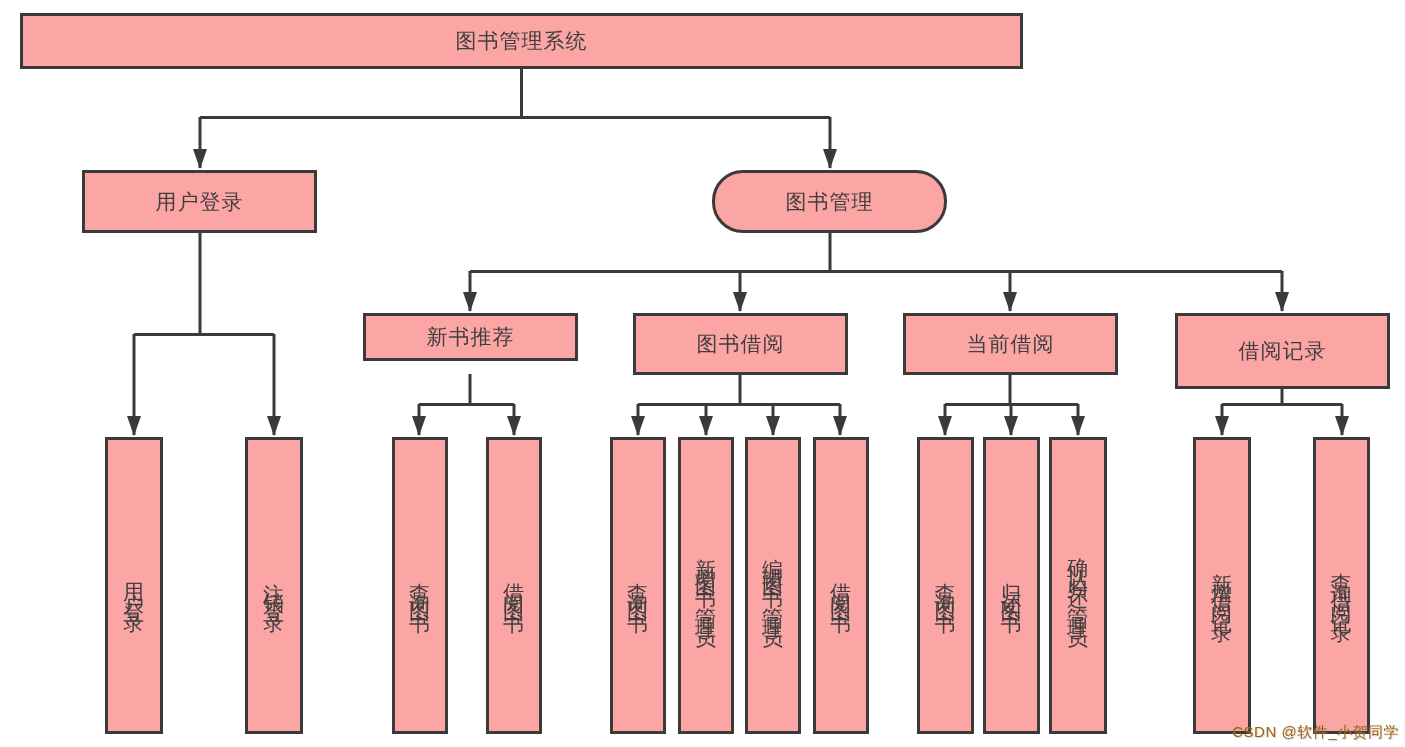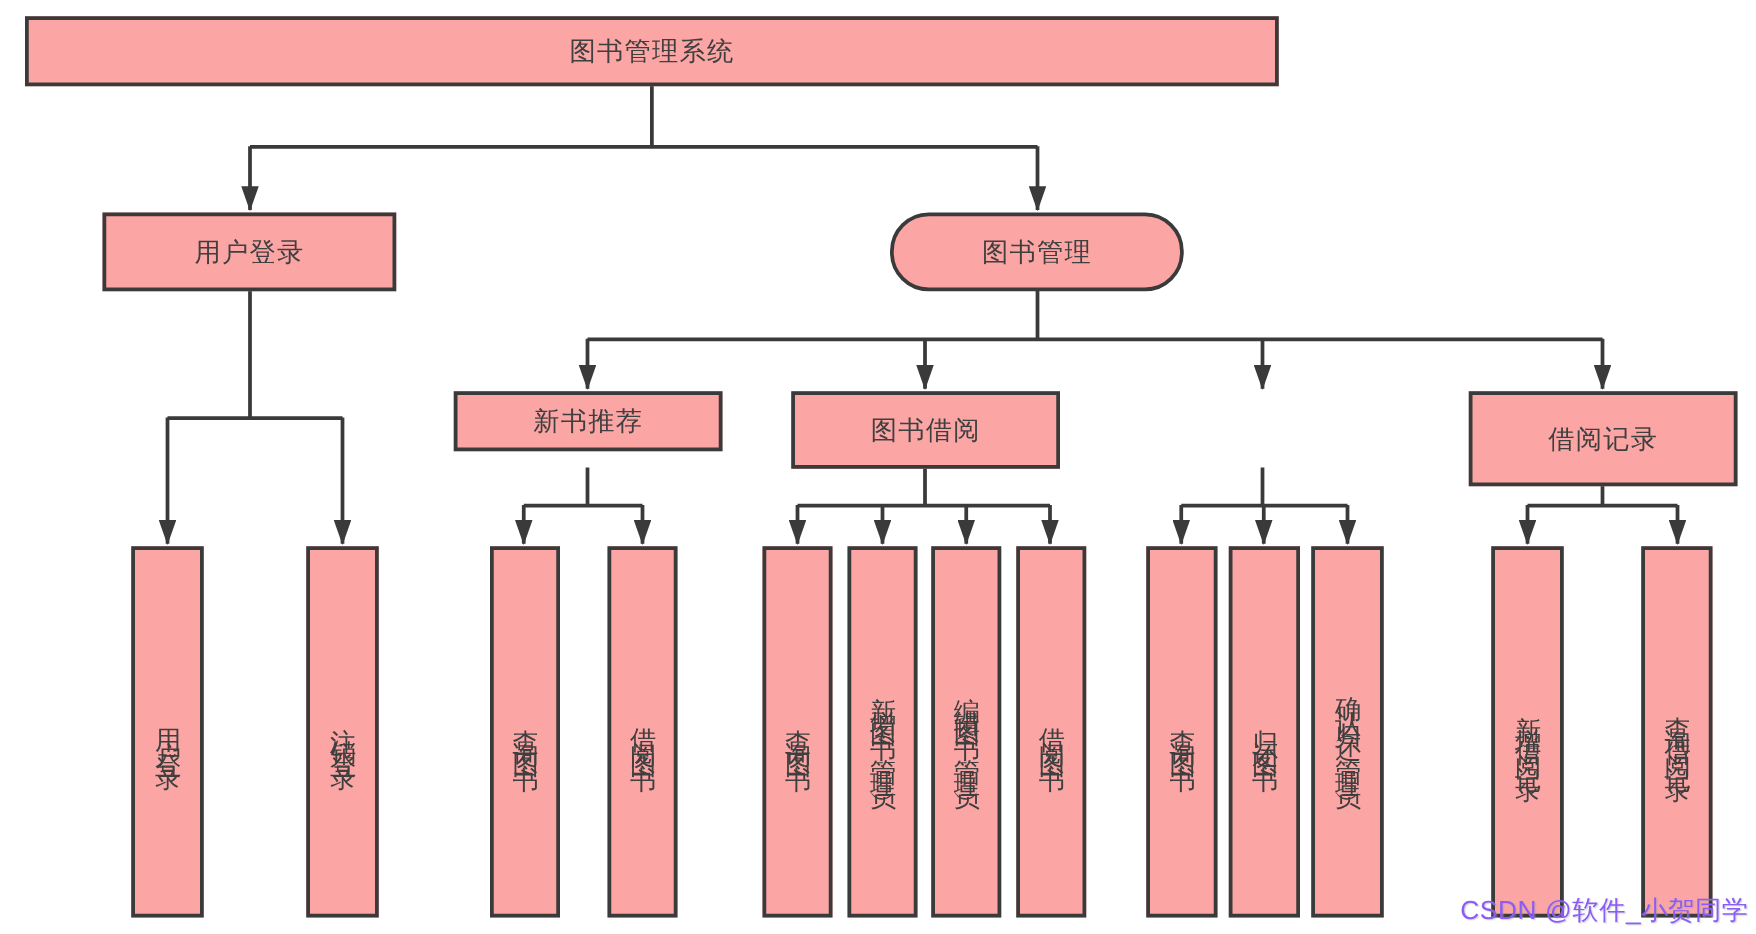--- a/index.html
+++ b/index.html
@@ -30,23 +30,23 @@
     writing-mode:vertical-rl;
     text-orientation:mixed;
     letter-spacing:10px;
     line-height:1;
     font-size:21px;
     white-space:nowrap;
   }
   .watermark{
     position:absolute;
     right:6px;bottom:5px;
-    font-size:21px;
+    font-size:15px;
     letter-spacing:0.5px;
-    color:#8b5cf6;
+    color:#a16207;
     text-shadow:1px 1px 1px rgba(150,158,166,0.45);
     z-index:3;
     white-space:nowrap;
   }
 </style>
 </head>
 <body>
 
 <div class="stage">
 
@@ -90,20 +90,21 @@
     </g>
   </svg>
 
   <div class="node" style="left:20px;top:13px;width:1003px;height:56px;">图书管理系统</div>
 
   <div class="node" style="left:82px;top:170px;width:235px;height:63px;">用户登录</div>
   <div class="node" style="left:712px;top:170px;width:235px;height:63px;border-radius:31px;">图书管理</div>
 
   <div class="node" style="left:363px;top:313px;width:215px;height:48px;">新书推荐</div>
   <div class="node" style="left:633px;top:313px;width:215px;height:62px;">图书借阅</div>
+  <div class="node" style="left:903px;top:313px;width:215px;height:62px;">当前借阅</div>
   <div class="node" style="left:1175px;top:313px;width:215px;height:76px;">借阅记录</div>
 
   <div class="node leaf" style="left:105px;top:437px;width:58px;height:297px;">
     <span class="vtext">用户登录</span>
   </div>
   <div class="node leaf" style="left:245px;top:437px;width:58px;height:297px;">
     <span class="vtext">注销登录</span>
   </div>
   <div class="node leaf" style="left:392px;top:437px;width:56px;height:297px;">
     <span class="vtext">查询图书</span>

